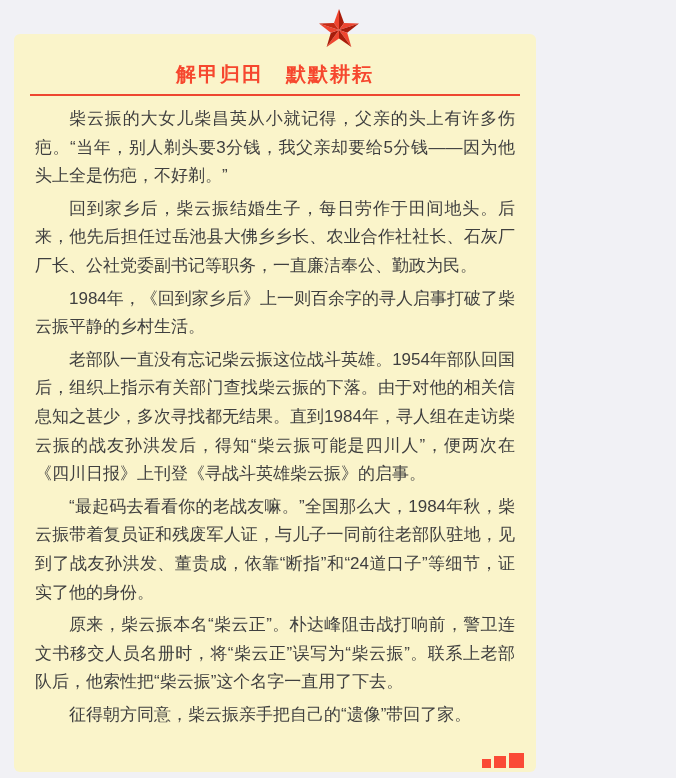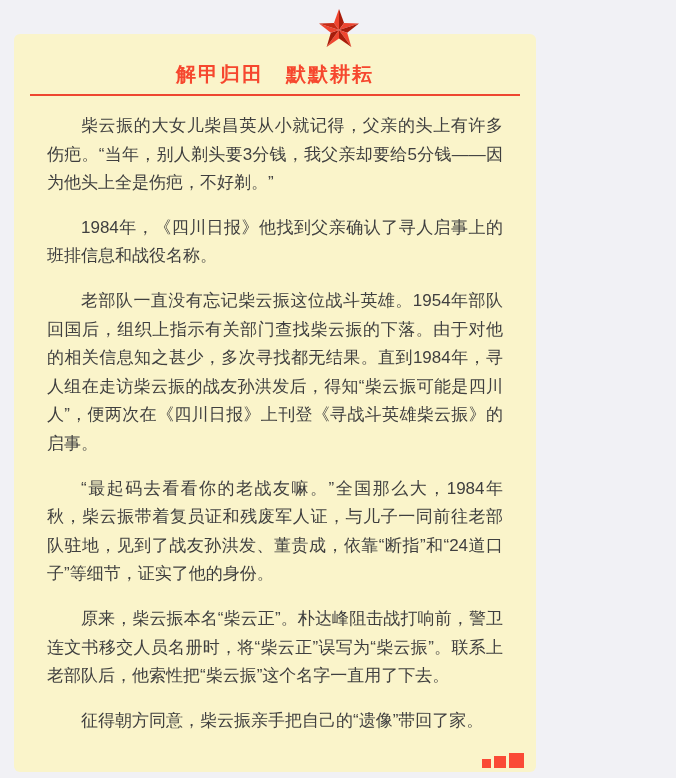--- a/index.html
+++ b/index.html
@@ -44,21 +44,21 @@
     margin: 6px 16px 0 16px;
   }
   .content {
     margin: 9px 17px 0 17px;
     font-size: 17px;
     line-height: 28.6px;
     color: #3f3f3f;
     text-align: justify;
   }
   .content p {
-    margin: 16px;
+    margin: 4px;
     text-indent: 2em;
   }
   .squares {
     position: absolute;
     right: 12px; bottom: 4px;
     display: flex;
     align-items: flex-end;
     gap: 3px;
   }
   .sq { display: block; background: #fa4a36; }
@@ -87,21 +87,22 @@
 
   <div class="card">
 
     <h1 class="title">解甲归田　默默耕耘</h1>
 
     <div class="rule"></div>
 
     <div class="content">
 
     <p>柴云振的大女儿柴昌英从小就记得，父亲的头上有许多伤疤。“当年，别人剃头要3分钱，我父亲却要给5分钱——因为他头上全是伤疤，不好剃。”</p>
-        <p>1984年，《四川日报》他找到父亲确认了寻人启事上的班排信息和战役名称。</p>
+        <p>回到家乡后，柴云振结婚生子，每日劳作于田间地头。后来，他先后担任过岳池县大佛乡乡长、农业合作社社长、石灰厂厂长、公社党委副书记等职务，一直廉洁奉公、勤政为民。</p>
+        <p>1984年，《回到家乡后》上一则百余字的寻人启事打破了柴云振平静的乡村生活。</p>
         <p>老部队一直没有忘记柴云振这位战斗英雄。1954年部队回国后，组织上指示有关部门查找柴云振的下落。由于对他的相关信息知之甚少，多次寻找都无结果。直到1984年，寻人组在走访柴云振的战友孙洪发后，得知“柴云振可能是四川人”，便两次在《四川日报》上刊登《寻战斗英雄柴云振》的启事。</p>
         <p>“最起码去看看你的老战友嘛。”全国那么大，1984年秋，柴云振带着复员证和残废军人证，与儿子一同前往老部队驻地，见到了战友孙洪发、董贵成，依靠“断指”和“24道口子”等细节，证实了他的身份。</p>
         <p>原来，柴云振本名“柴云正”。朴达峰阻击战打响前，警卫连文书移交人员名册时，将“柴云正”误写为“柴云振”。联系上老部队后，他索性把“柴云振”这个名字一直用了下去。</p>
         <p>征得朝方同意，柴云振亲手把自己的“遗像”带回了家。</p>
       </div>
 
     <div class="squares">
       <span class="sq sq1"></span>
       <span class="sq sq2"></span>
       <span class="sq sq3"></span>

